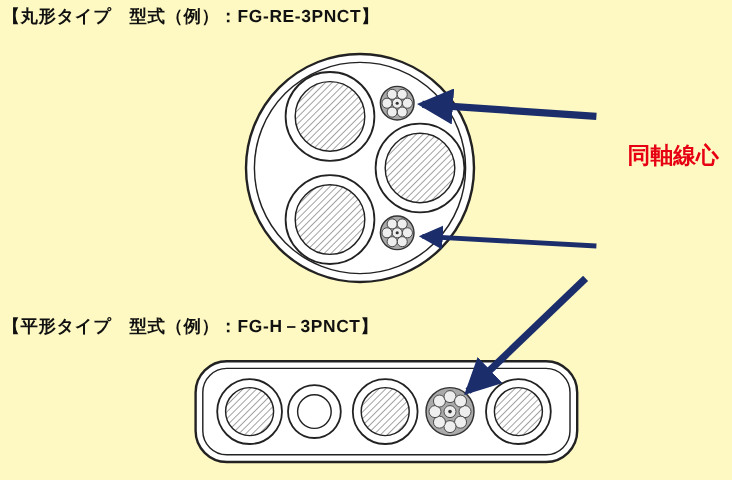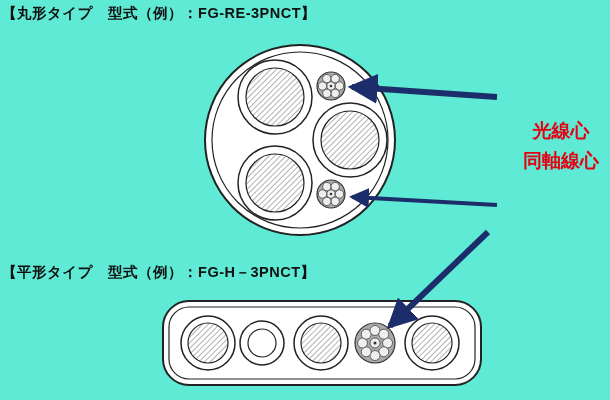--- a/index.html
+++ b/index.html
@@ -1,19 +1,19 @@
 <!DOCTYPE html>
 <html><head>
 <meta charset="utf-8">
 <style>
   html,body{margin:0;padding:0;background:#fff;}
   .page{
     position:relative;
     width:610px;height:400px;
-    background:#5eead4;
+    background:#fef9c3;
     overflow:hidden;
     font-family:"Liberation Sans","DejaVu Sans",sans-serif;
   }
   .diagram-title{
     position:absolute;
     font-size:14.5px;
     font-weight:bold;
     color:#111;
     letter-spacing:0.5px;
     white-space:nowrap;
@@ -34,21 +34,20 @@
 </head>
 <body>
 
 <div class="page">
 
   <div class="diagram-title title-round">【丸形タイプ　型式（例）：FG-RE-3PNCT】</div>
 
   <div class="diagram-title title-flat">【平形タイプ　型式（例）：FG-H－3PNCT】</div>
 
   <div class="callout" style="color: rgb(230, 0, 18);">
-    <div>光線心</div>
     <div>同軸線心</div>
   </div>
 
   <svg width="610" height="400" viewBox="0 0 610 400">
     <defs>
       <pattern id="hatch" patternUnits="userSpaceOnUse" width="4" height="4" patternTransform="rotate(45)">
         <line x1="0" y1="0" x2="0" y2="4" stroke="#666" stroke-width="1"></line>
       </pattern>
       <marker id="ah" viewBox="0 0 10 10" refX="8.5" refY="5" markerWidth="5" markerHeight="5" orient="auto-start-reverse">
         <path d="M0,0 L10,5 L0,10 z" fill="#1b2e6b"></path>

